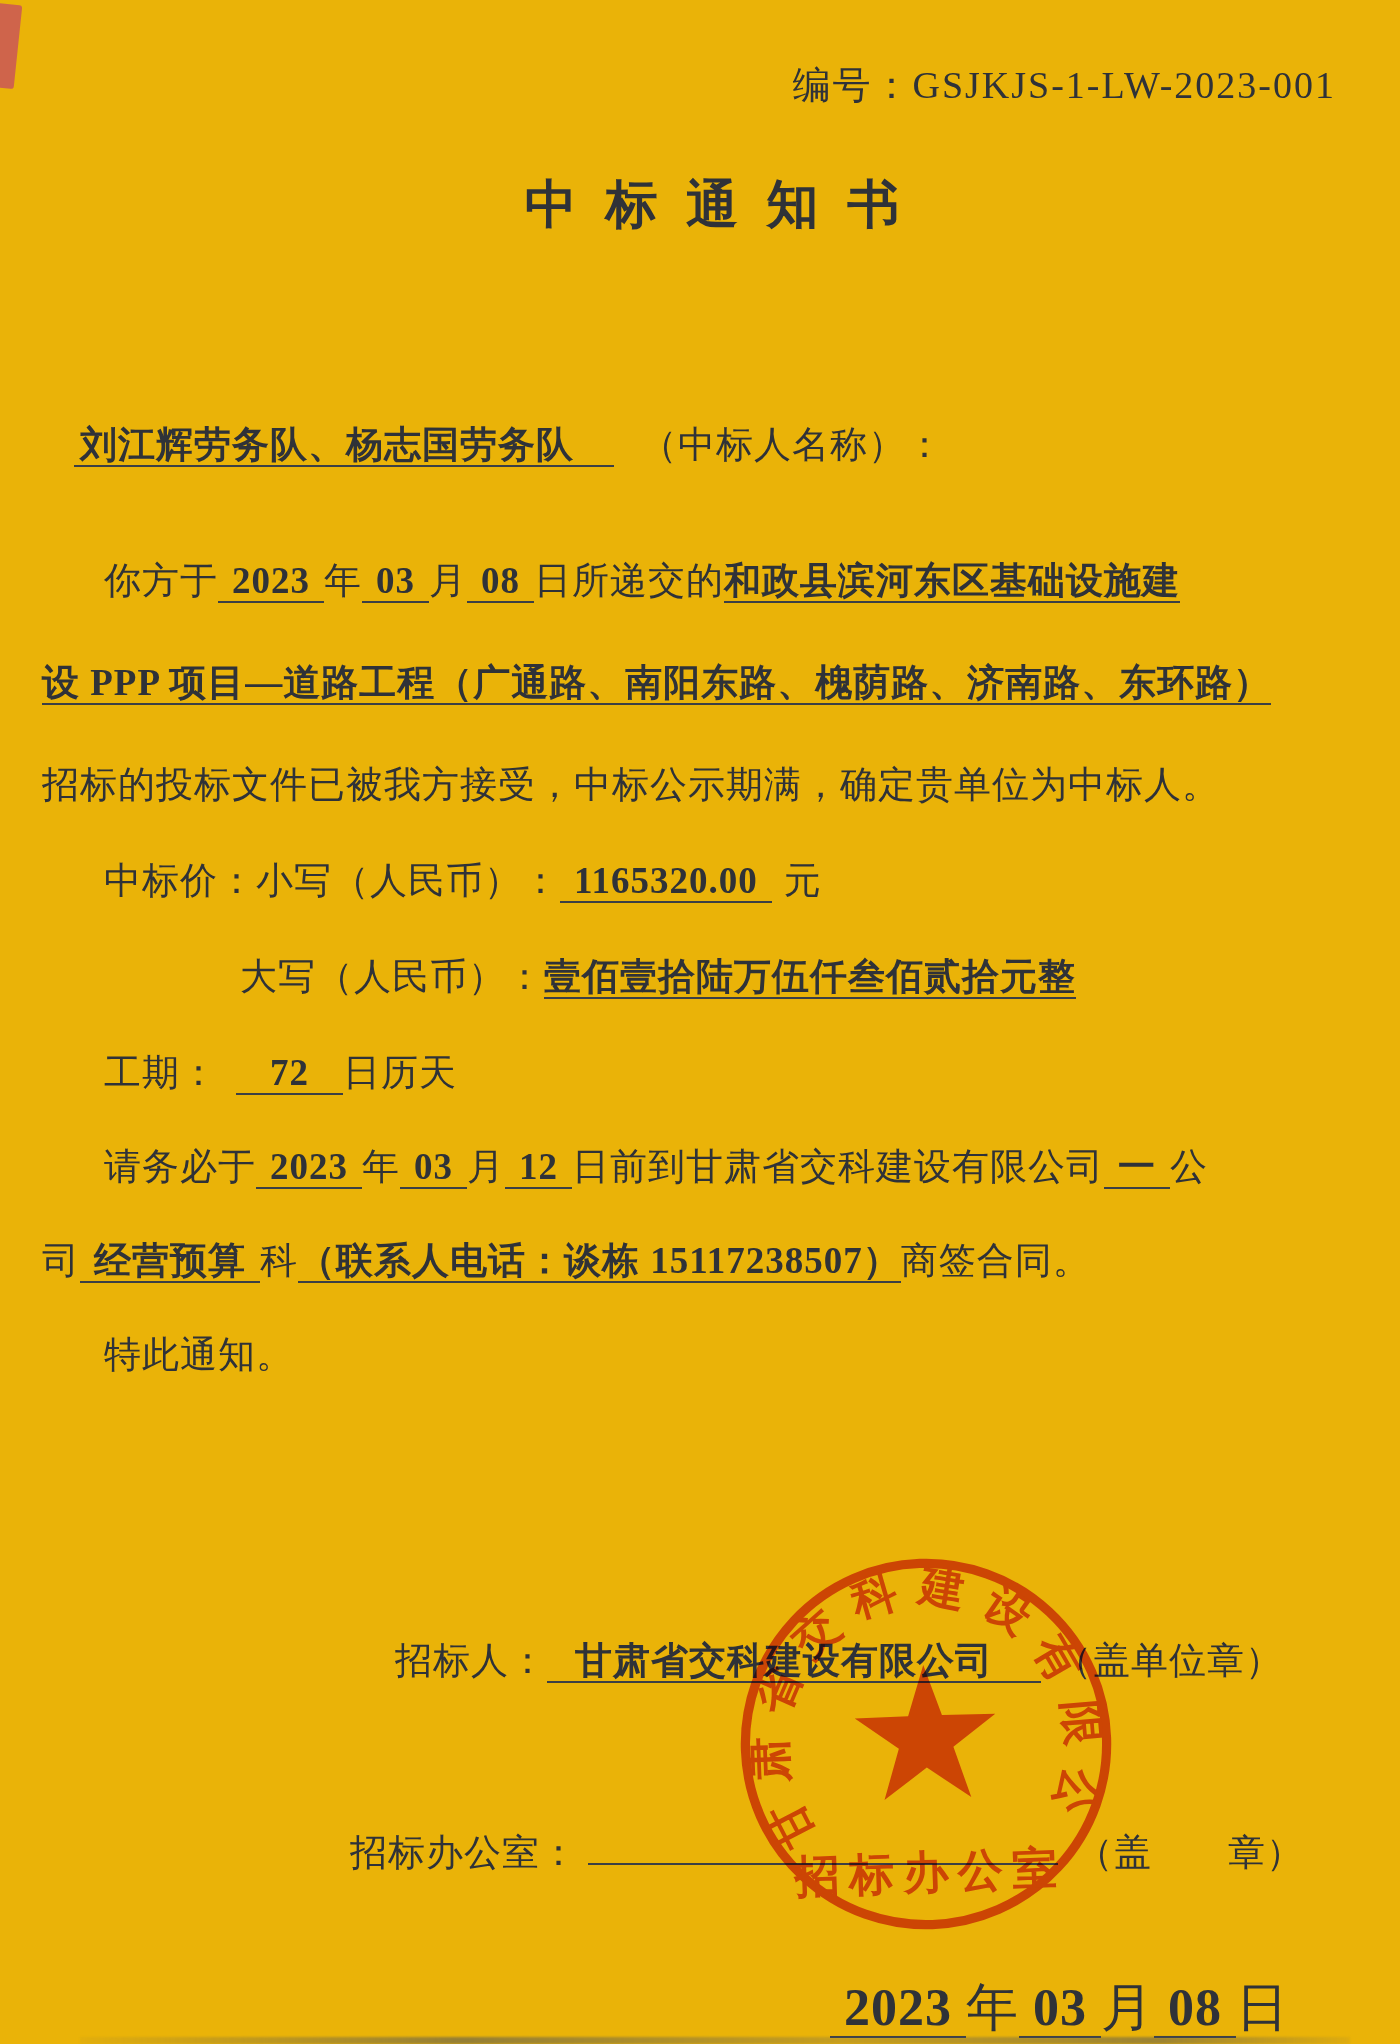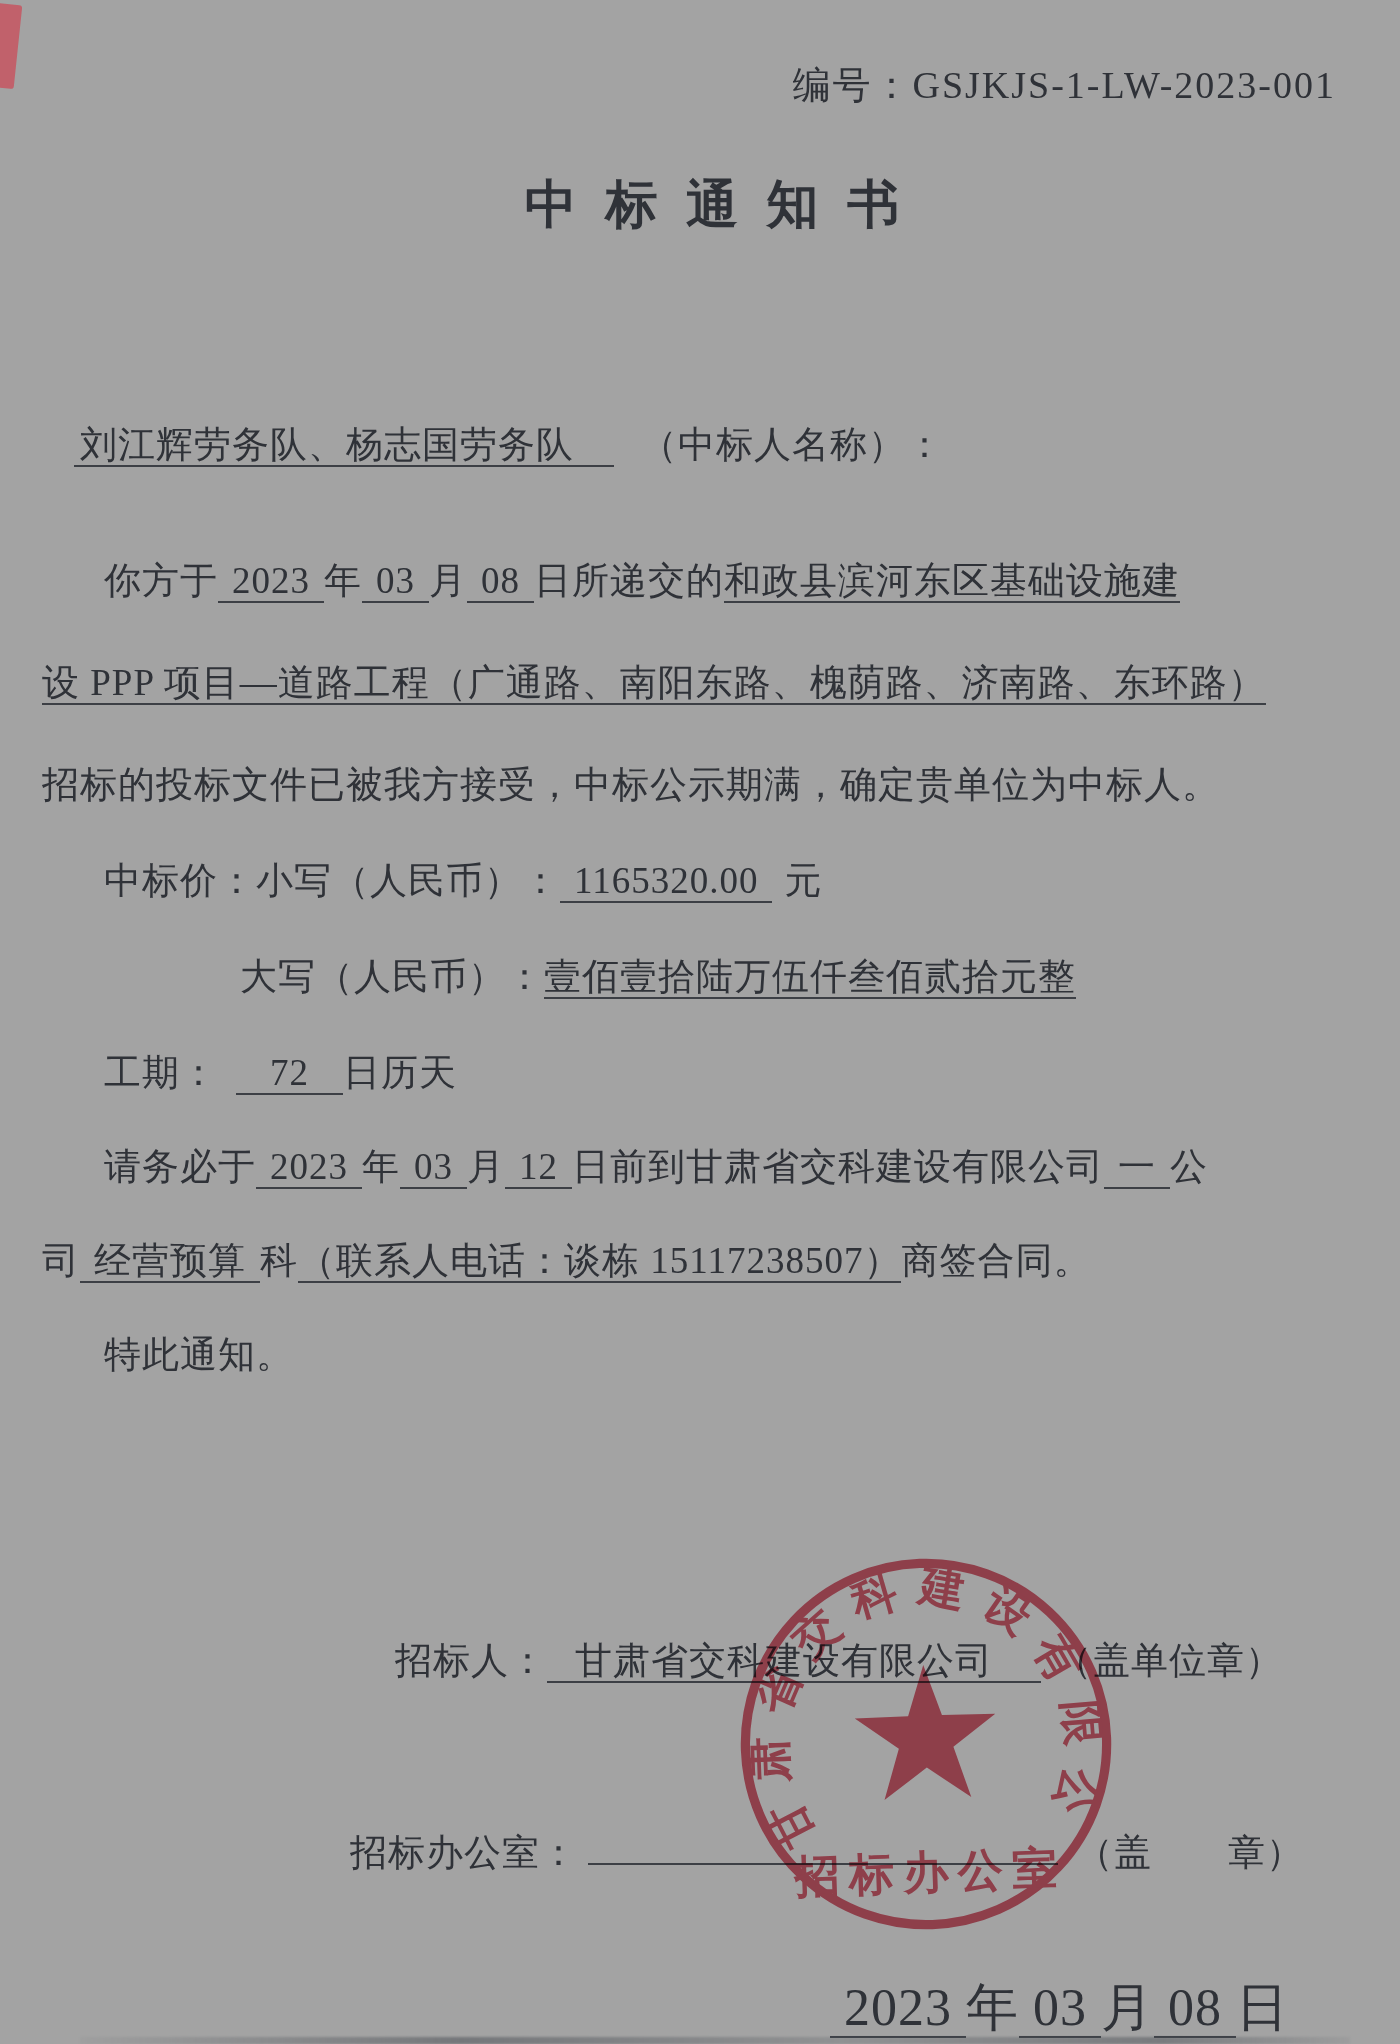--- a/index.html
+++ b/index.html
@@ -1,32 +1,32 @@
 <!DOCTYPE html>
 <html><head>
 <meta charset="utf-8">
 <style>
   html,body { margin:0; padding:0; background:#e8e8e6; }
   .page {
     position:relative;
     width:1400px; height:2044px;
     margin:0 auto;
-    background:#a3a3a3;
+    background:#eab308;
     font-family:"Liberation Serif","DejaVu Serif",serif;
     color:#2f3238;
     overflow:hidden;
   }
   .line {
     position:absolute;
     font-size:37px;
     line-height:1.55;
     white-space:nowrap;
     letter-spacing:1px;
   }
-  .u { border-bottom:2px solid #3c3f45; }
+  .u { border-bottom:2px solid #3c3f45;font-weight:bold; }
   .pn { padding:0 14px; }      
   .pw { padding:0 34px;text-align:right; }      
   .pr { padding:0 40px 0 6px; }
   .gap { display:inline-block; width:26px; }
 
   .doc-number {
     position:absolute; top:60px; right:64px;
     font-size:38px; letter-spacing:2px;
   }
   .title {

